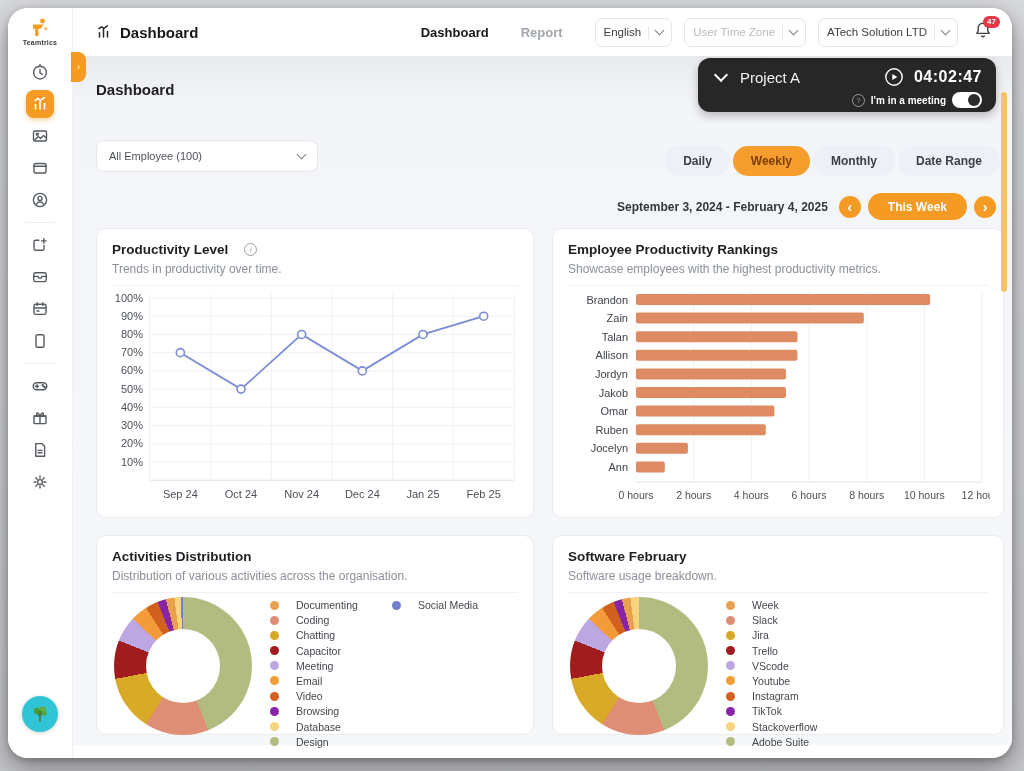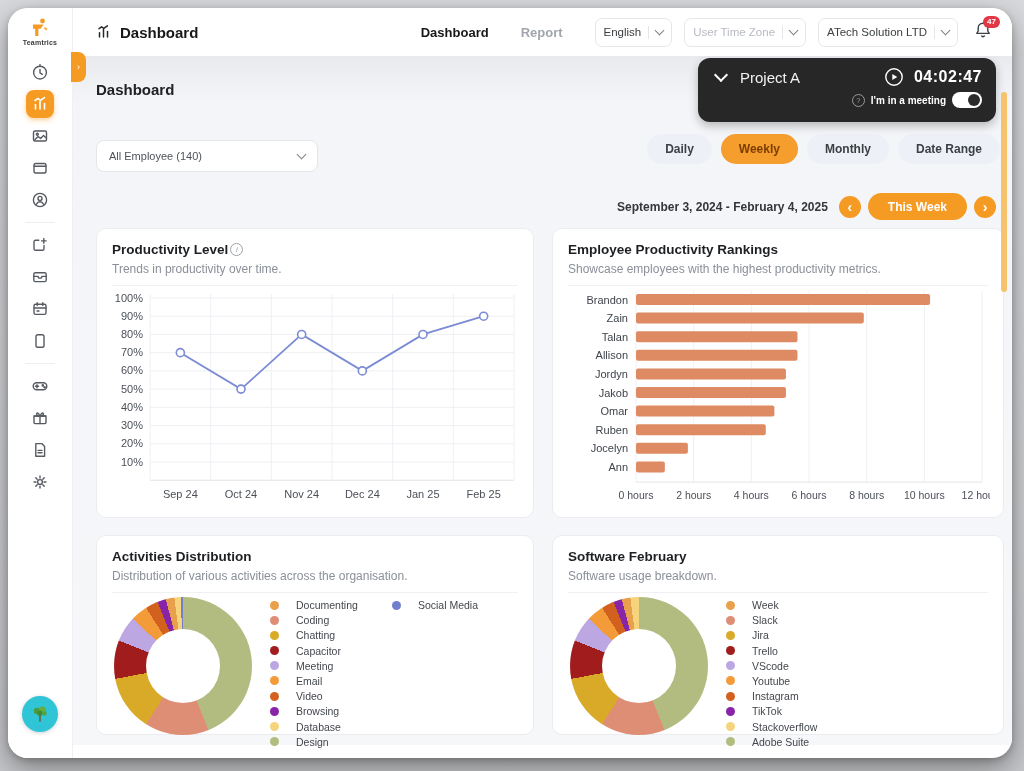--- a/index.html
+++ b/index.html
@@ -34,51 +34,51 @@
   .pill{display:flex;align-items:center;height:27px;border:1px solid #e4e6e9;border-radius:7px;padding:0 8px;font-size:11.5px;color:#3c4043;background:#fff;cursor:pointer;gap:7px;white-space:nowrap;}
   .pill .sep{width:1px;height:13px;background:#e4e6e9;}
   .pill.muted{color:#b6bac1;justify-content:center;}
   .chev{width:6px;height:6px;border-right:1.5px solid #7d828a;border-bottom:1.5px solid #7d828a;transform:rotate(45deg);display:inline-block;margin-top:-4px;}
   .bell-wrap{position:relative;margin-left:4px;cursor:pointer;}
   .badge{position:absolute;top:-5px;right:-8px;background:#e23744;color:#fff;font-size:8px;font-weight:bold;border-radius:8px;padding:2px 4px;line-height:1;}
   
   .content{position:absolute;left:64px;top:48px;right:0;bottom:13px;background:linear-gradient(180deg,#e8eaed 0%,#f4f5f8 46px,#f6f7f9 100%);z-index:1;}
   .page-title{font-size:15px;font-weight:bold;color:#202124;margin:0;position:absolute;left:24px;top:25px;}
   
-  .timer{position:absolute;right:16px;top:2px;width:298px;height:64px;background:#272727;border-radius:12px;z-index:8;color:#fff;padding:9px 14px 8px 14px;box-sizing:border-box;box-shadow:0 4px 10px rgba(0,0,0,.25);}
+  .timer{position:absolute;right:16px;top:2px;width:298px;height:54px;background:#272727;border-radius:12px;z-index:8;color:#fff;padding:9px 14px 8px 14px;box-sizing:border-box;box-shadow:0 4px 10px rgba(0,0,0,.25);}
   .timer-row1{display:flex;align-items:center;}
   .timer .chev-w{width:8px;height:8px;border-right:2px solid #fff;border-bottom:2px solid #fff;transform:rotate(45deg);margin:-4px 14px 0 4px;cursor:pointer;}
   .timer-project{font-size:15px;color:#f2f2f2;}
   .timer-time{font-size:16px;font-weight:bold;letter-spacing:.5px;margin-left:10px;}
   .timer-play{margin-left:auto;cursor:pointer;display:flex;}
   .timer-row2{display:flex;align-items:center;justify-content:flex-end;gap:6px;margin-top:5px;}
   .meet-info{width:11px;height:11px;border:1px solid #9a9a9a;border-radius:50%;color:#9a9a9a;font-size:7.5px;display:flex;align-items:center;justify-content:center;}
   .meet-label{font-size:10px;font-weight:bold;color:#fff;}
   .toggle{width:30px;height:16px;background:#fff;border-radius:9px;position:relative;cursor:pointer;}
   .toggle .knob{position:absolute;right:2px;top:2px;width:12px;height:12px;border-radius:50%;background:#2b2b2b;}
   
   .emp-select{position:absolute;left:24px;top:84px;width:222px;height:32px;background:#fff;border:1px solid #e4e6e9;border-radius:8px;display:flex;align-items:center;padding:0 12px;box-sizing:border-box;font-size:11px;color:#4e535a;cursor:pointer;}
   .emp-select .chev{margin-left:auto;}
-  .range-tabs{position:absolute;right:12px;top:78px;display:flex;gap:9px;}
+  .range-tabs{position:absolute;right:12px;top:90px;display:flex;gap:3px;}
   .rtab{height:30px;border-radius:15px;background:#edf1f7;border:none;font-family:inherit;font-size:12px;font-weight:bold;color:#3c4043;padding:0 18px;cursor:pointer;}
   .rtab.active{background:#F59E2D;color:#7c3d00;}
   .date-row{position:absolute;right:16px;top:137px;display:flex;align-items:center;gap:7px;}
   .date-text{font-size:12px;font-weight:bold;color:#33363b;margin-right:4px;}
   .circ-btn{width:22px;height:22px;border-radius:50%;background:#F59B23;border:none;color:#fff;font-size:14px;font-weight:bold;line-height:20px;cursor:pointer;padding:0;}
   .this-week{height:27px;border-radius:14px;background:#F59B23;border:none;color:#fff;font-size:12px;font-weight:bold;padding:0 20px;cursor:pointer;font-family:inherit;}
   
   .scroll-thumb{position:absolute;right:5px;top:84px;width:6px;height:200px;border-radius:3px;background:#f7c26c;z-index:9;cursor:pointer;}
   
   .card{position:absolute;background:#fff;border:1px solid #ebecef;border-radius:10px;box-sizing:border-box;padding:13px 15px;}
   .card1{left:24px;top:172px;width:438px;height:290px;}
   .card2{left:480px;top:172px;width:452px;height:290px;}
   .card3{left:24px;top:479px;width:438px;height:200px;}
   .card4{left:480px;top:479px;width:452px;height:200px;}
   .card h3{margin:0;font-size:13.5px;color:#1d1f22;font-weight:bold;display:inline;}
-  .card-head{display:flex;align-items:center;gap:2px;}
+  .card-head{display:flex;align-items:center;gap:16px;}
   .info-ic{width:11px;height:11px;border:1px solid #9aa0a6;border-radius:50%;color:#9aa0a6;font-size:8px;display:inline-flex;align-items:center;justify-content:center;font-style:italic;}
   .card-sub{margin:5px 0 0 0;font-size:12px;color:#8a8f98;}
   .card hr{border:none;border-top:1px solid #f1f1f4;margin:9px 0 2px 0;}
   .chart-svg{display:block;font-family:inherit;}
   
   .donut-wrap{display:flex;margin-top:4px;}
   .donut{width:138px;height:138px;border-radius:50%;position:relative;flex:0 0 auto;margin-left:2px;}
   .donut .hole{position:absolute;left:50%;top:50%;width:74px;height:74px;margin:-37px 0 0 -37px;border-radius:50%;background:#fff;}
   .legend{display:flex;gap:34px;margin-left:18px;margin-top:2px;}
   .legend .col{display:flex;flex-direction:column;gap:3.2px;}
@@ -264,21 +264,21 @@
       <div class="timer-row2">
         <span class="meet-info">?</span>
         <span class="meet-label">I'm in a meeting</span>
         <span class="toggle">
             <span class="knob"></span>
           </span>
       </div>
     </div>
 
     <div class="emp-select">
-      <span>All Employee (140)</span>
+      <span>All Employee (100)</span>
       <span class="chev"></span>
     </div>
 
     <div class="range-tabs">
       <button class="rtab">Daily</button>
       <button class="rtab active">Weekly</button>
       <button class="rtab">Monthly</button>
       <button class="rtab">Date Range</button>
     </div>
 

